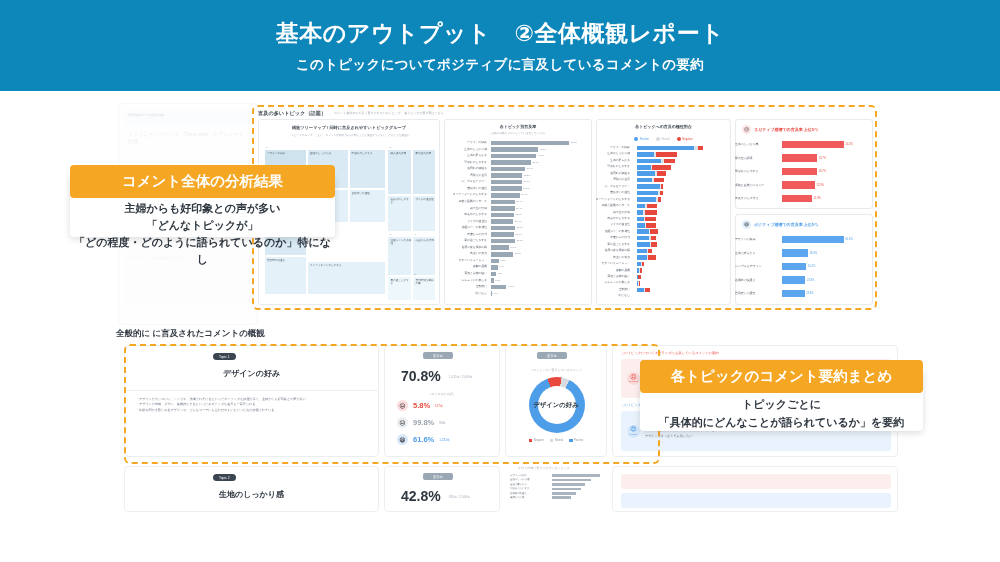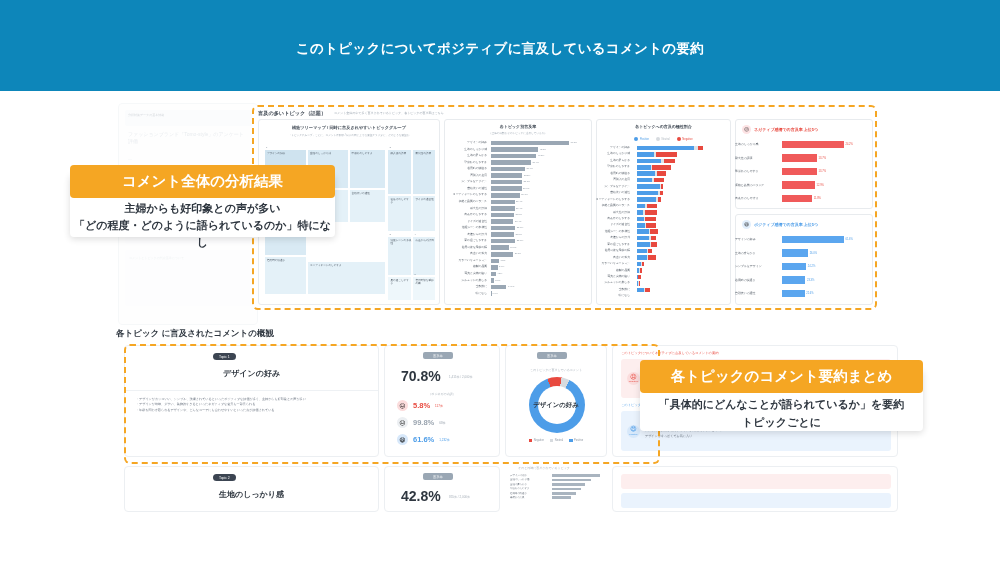--- a/index.html
+++ b/index.html
@@ -132,20 +132,21 @@
   .mb-f{ position:absolute; height:2.8px; top:.3px; background:#a9b4bf; }
   
   .veil{ position:absolute; background:rgba(255,255,255,.55); }
 </style>
 </head>
 <body>
 
 <div id="stage">
 
   <div class="header">
+    <div class="header-title">基本のアウトプット　②全体概観レポート</div>
     <div class="header-sub">このトピックについてポジティブに言及しているコメントの要約</div>
   </div>
 
   <div class="canvas">
 
     <div class="leftscreen">
       <div style="position:absolute;left:6px;top:6px;width:128px;height:16px;background:#f6f8fa;border-radius:2px;"></div>
       <div style="position:absolute;left:9px;top:9px;font-size:3px;color:#9aa4af;">分析対象データの基本情報</div>
       <div style="position:absolute;left:9px;top:27px;width:120px;font-size:5px;color:#c9d1d9;line-height:1.4;">ファッションブランド「Tomo-style」のアンケート評価</div>
       <div style="position:absolute;left:9px;top:52px;font-size:4px;color:#d7dde3;">—</div>
@@ -458,25 +459,26 @@
             <div class="s5bar pos" style="top: 74.8px; left: 46px; width: 22.7468px;"></div>
             <div class="s5val pos" style="top: 74px; left: 70.2468px;">22.6%</div>
           </div>
       </div>
     </div>
 
     <div class="callout" id="callout1">
       <div class="co-bar">コメント全体の分析結果</div>
       <div class="co-body">
         <div>主婦からも好印象との声が多い</div>
+        <div>「どんなトピックが」</div>
         <div>「どの程度・どのように語られているのか」特になし</div>
       </div>
     </div>
 
-    <div class="sec-head">各トピック に言及されたコメントの概観</div>
+    <div class="sec-head">全般的に に言及されたコメントの概観</div>
 
     <div class="botscreen">
 
       <div class="bcard" style="left:8px;top:2px;width:255px;height:112px;">
         <div style="position:absolute;left:88px;top:7px;" class="tpill">Topic 1</div>
         <div style="position:absolute;left:0;top:22px;width:100%;text-align:center;" class="tname">デザインの好み</div>
         <div style="position:absolute;left:0;top:44px;width:100%;height:1px;background:#eef1f4;"></div>
         <div class="bullets" style="position:absolute;left:11px;top:51px;width:234px;">
           <div>・デザインがカッコいい、シンプル、洗練されているといったポジティブな評価が多く、主婦からも好印象との声が多い</div>
           <div>・デザインが地味、ダサい、装飾的すぎるといったネガティブな意見も一部見られる</div>
@@ -588,19 +590,19 @@
         <div class="cmt-box neg" style="left:8px;top:7px;width:270px;height:15px;"></div>
         <div class="cmt-box pos" style="left:8px;top:26px;width:270px;height:15px;"></div>
       </div>
     </div>
 
     <div class="dash-frame" id="botblock" style="background:transparent;"></div>
 
     <div class="callout" id="callout2">
       <div class="co-bar">各トピックのコメント要約まとめ</div>
       <div class="co-body">
+        <div>トピックごとに</div>
         <div>「具体的にどんなことが語られているか」を要約</div>
-        <div>トピックごとに</div>
       </div>
     </div>
 
   </div>
 </div>
 
 </body></html>

